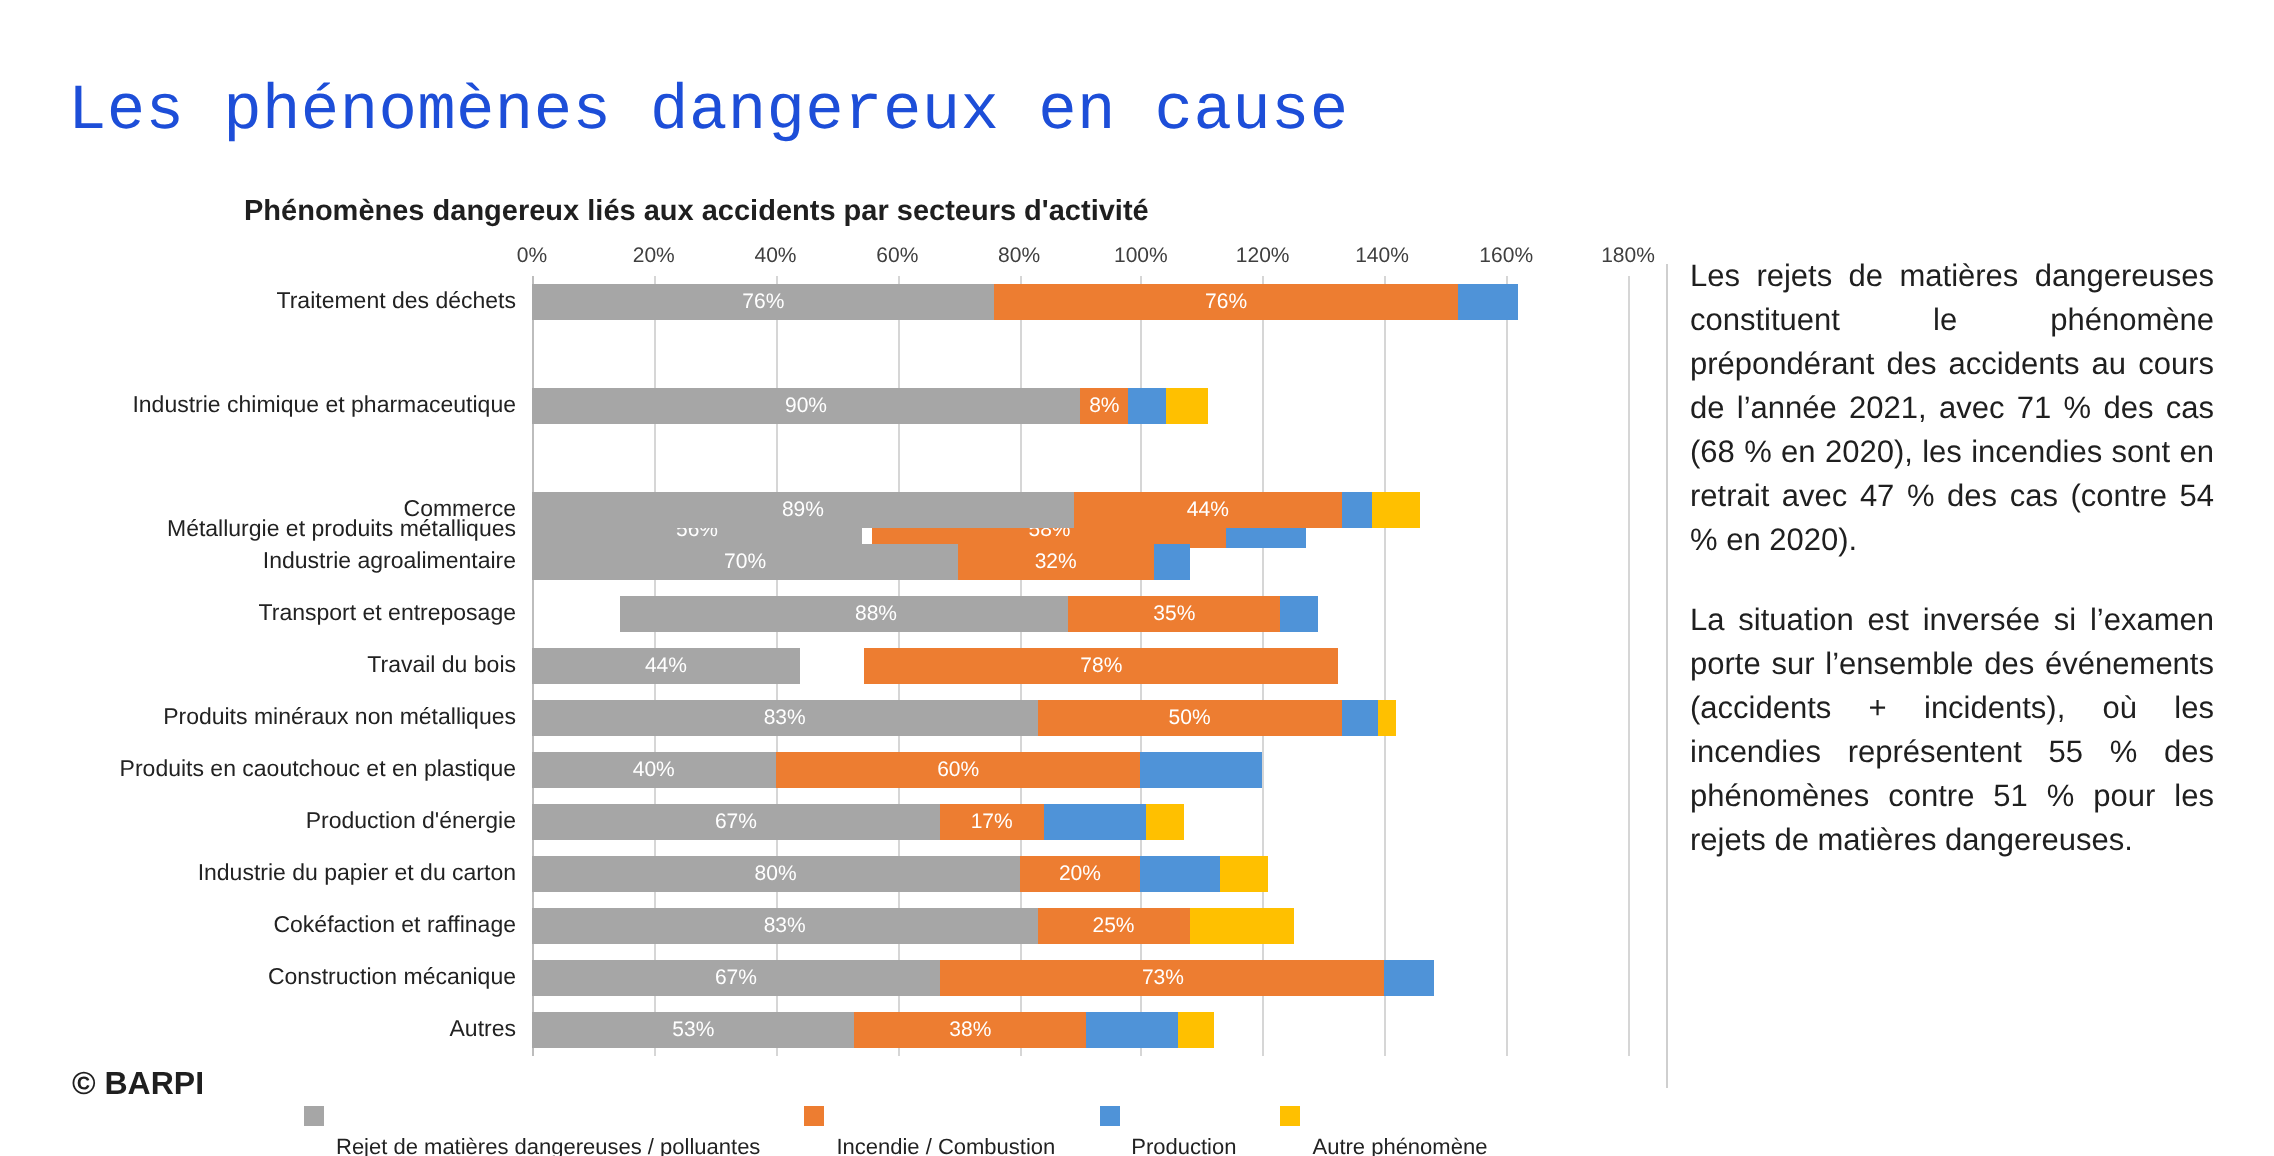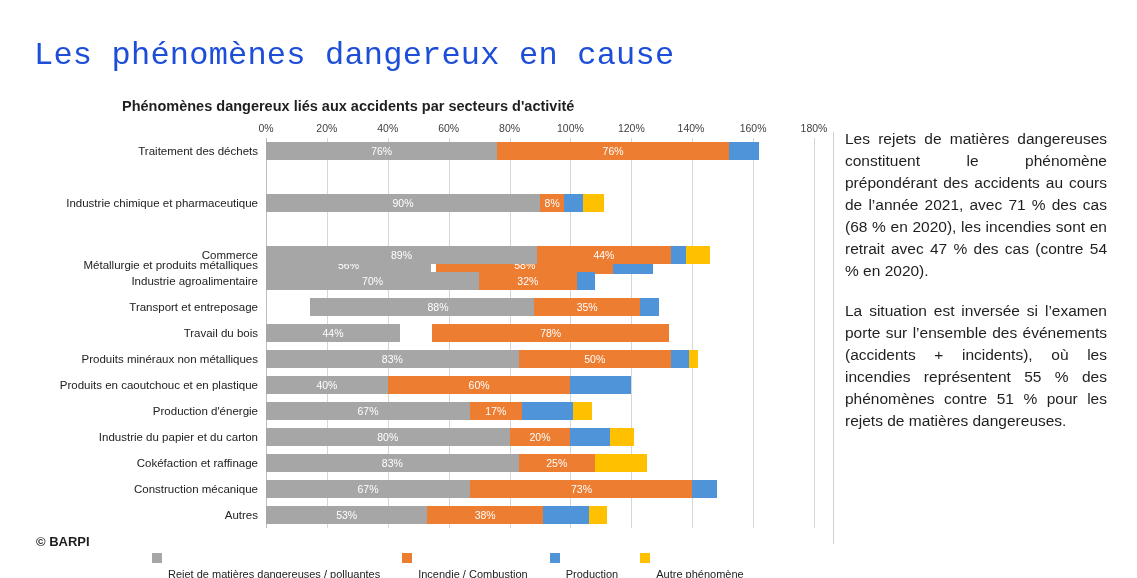--- a/index.html
+++ b/index.html
@@ -104,21 +104,21 @@
     align-items:center;
     gap:22px;
   }
   .legend-item{display:flex;align-items:center;gap:6px;}
   .legend-swatch{width:10px;height:10px;display:block;}
   .legend-text{font-size:11px;color:#222;white-space:nowrap;margin-top:32px;}
 
   #copyright{
     position:absolute;
     left:36px; top:534px;
-    font-size:13px;
+    font-size:16px;
     font-weight:bold;
     color:#1f1f1f;
   }
   
   #side-panel{
     position:absolute;
     left:845px; top:128px;
     width:262px;
   }
   #side-panel .divider{

